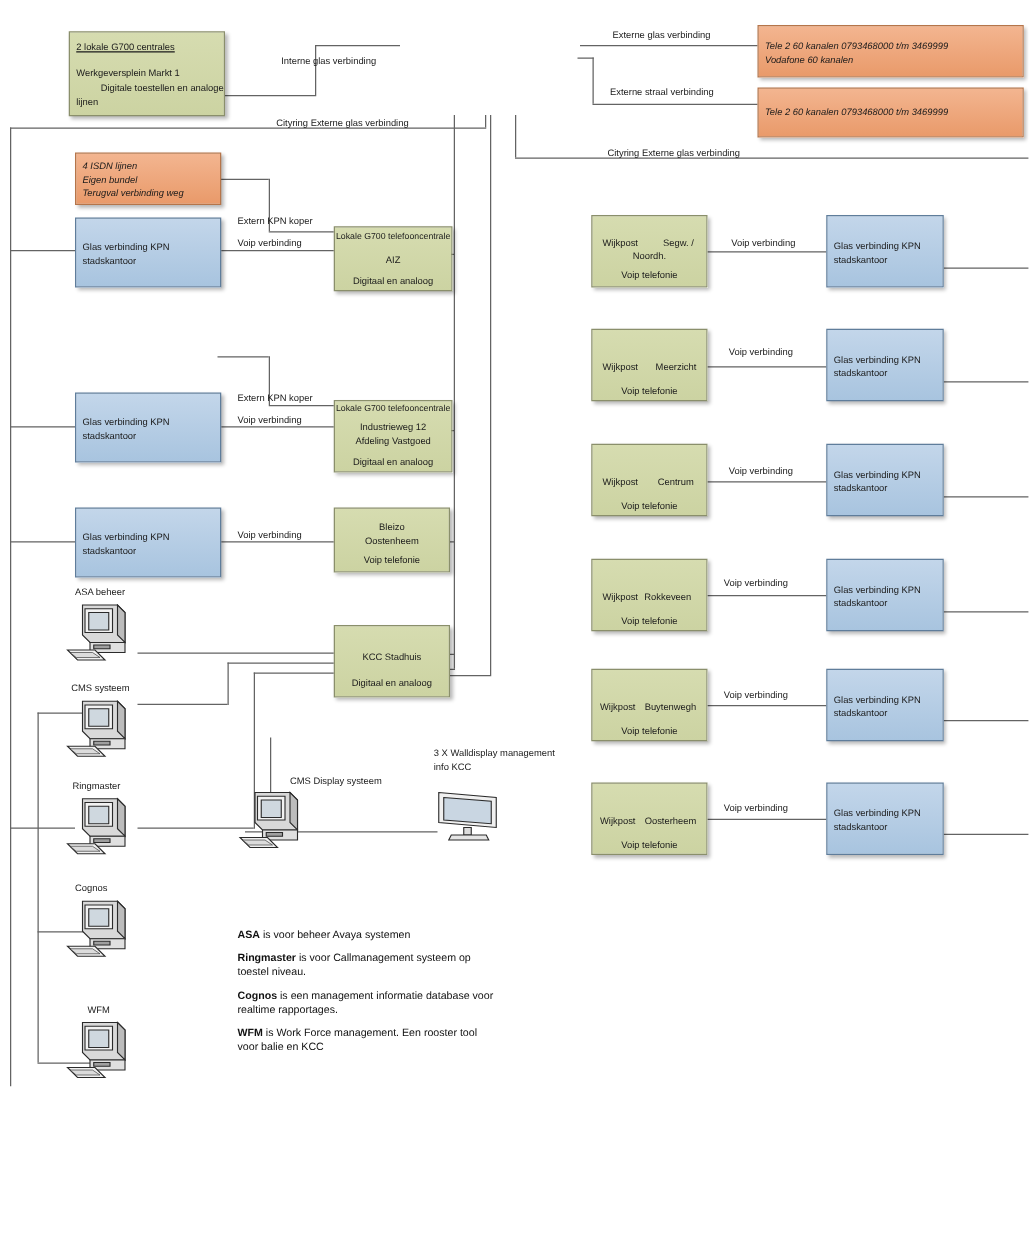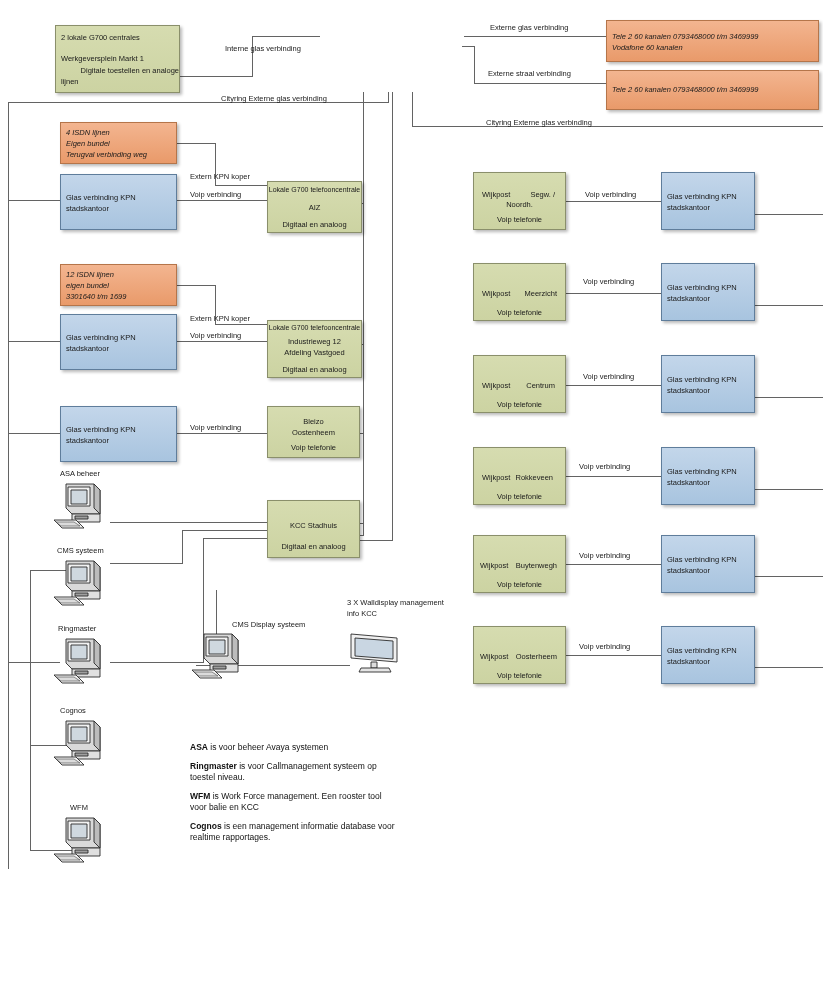--- a/index.html
+++ b/index.html
@@ -110,21 +110,21 @@
   <div class="ln-h" style="left:755px;top:397px;width:68px;"></div>
   <div class="ln-h" style="left:566px;top:476px;width:95px;"></div>
   <div class="ln-h" style="left:755px;top:489px;width:68px;"></div>
   <div class="ln-h" style="left:566px;top:564px;width:95px;"></div>
   <div class="ln-h" style="left:755px;top:576px;width:68px;"></div>
   <div class="ln-h" style="left:566px;top:655px;width:95px;"></div>
   <div class="ln-h" style="left:755px;top:667px;width:68px;"></div>
 
 
   <div class="node green" style="left:55px;top:25px;width:125px;height:68px;">
-    <div class="ln lnL" style="top:7px;">2 lokale G700 centrales</div>
+    <div class="ln lnL" style="top:7px;text-decoration:underline;">2 lokale G700 centrales</div>
     <div class="ln lnL" style="top:28px;">Werkgeversplein Markt 1</div>
     <div class="ln lnL" style="top:40px;text-align:right;">Digitale toestellen en analoge</div>
     <div class="ln lnL" style="top:51px;">lijnen</div>
   </div>
 
   <div class="node orange" style="left:606px;top:20px;width:213px;height:42px;">
     <div class="ln lnL" style="top:11px;">Tele 2 60 kanalen  0793468000 t/m 3469999</div>
     <div class="ln lnL" style="top:22px;">Vodafone 60 kanalen</div>
   </div>
 
@@ -142,25 +142,20 @@
     <div class="ln lnL" style="top:18px;">Glas verbinding KPN</div>
     <div class="ln lnL" style="top:29px;">stadskantoor</div>
   </div>
 
   <div class="node green" style="left:267px;top:181px;width:95px;height:52px;">
     <div class="ln" style="top:3px;font-size:7px;">Lokale G700 telefooncentrale</div>
     <div class="ln" style="top:21px;">AIZ</div>
     <div class="ln" style="top:38px;">Digitaal en analoog</div>
   </div>
 
-  <div class="node orange" style="left:60px;top:264px;width:117px;height:42px;">
-    <div class="ln lnL" style="top:5px;">12 ISDN lijnen</div>
-    <div class="ln lnL" style="top:16px;">eigen bundel</div>
-    <div class="ln lnL" style="top:27px;">3301640 t/m 1699</div>
-  </div>
 
   <div class="node blue" style="left:60px;top:314px;width:117px;height:56px;">
     <div class="ln lnL" style="top:18px;">Glas verbinding KPN</div>
     <div class="ln lnL" style="top:29px;">stadskantoor</div>
   </div>
 
   <div class="node green" style="left:267px;top:320px;width:95px;height:58px;">
     <div class="ln" style="top:2px;font-size:7px;">Lokale G700 telefooncentrale</div>
     <div class="ln" style="top:16px;">Industrieweg 12</div>
     <div class="ln" style="top:27px;">Afdeling Vastgoed</div>
@@ -353,17 +348,17 @@
       <path d="M6 4 L52 8 L52 32 L6 28 Z" fill="#f0f0f0"></path>
       <path d="M10 8 L48 11 L48 29 L10 26 Z" fill="#c9d6e2"></path>
       <path d="M26 32 L32 32 L32 38 L26 38 Z" fill="#dcdcdc"></path>
       <path d="M16 38 L44 38 L46 42 L14 42 Z" fill="#e5e5e5"></path>
     </g>
   </svg>
 
   <div class="legend" style="left:190px;top:742px;">
     <p><b>ASA</b><span> is voor beheer Avaya systemen</span></p>
     <p><b>Ringmaster</b><span> is voor Callmanagement systeem op toestel niveau.</span></p>
+    <p><b>Cognos</b><span> is een management informatie database voor realtime rapportages.</span></p>
     <p><b>WFM</b><span> is Work Force management. Een rooster tool voor balie en KCC</span></p>
-    <p><b>Cognos</b><span> is een management informatie database voor realtime rapportages.</span></p>
   </div>
 
 </div>
 
 </body></html>

